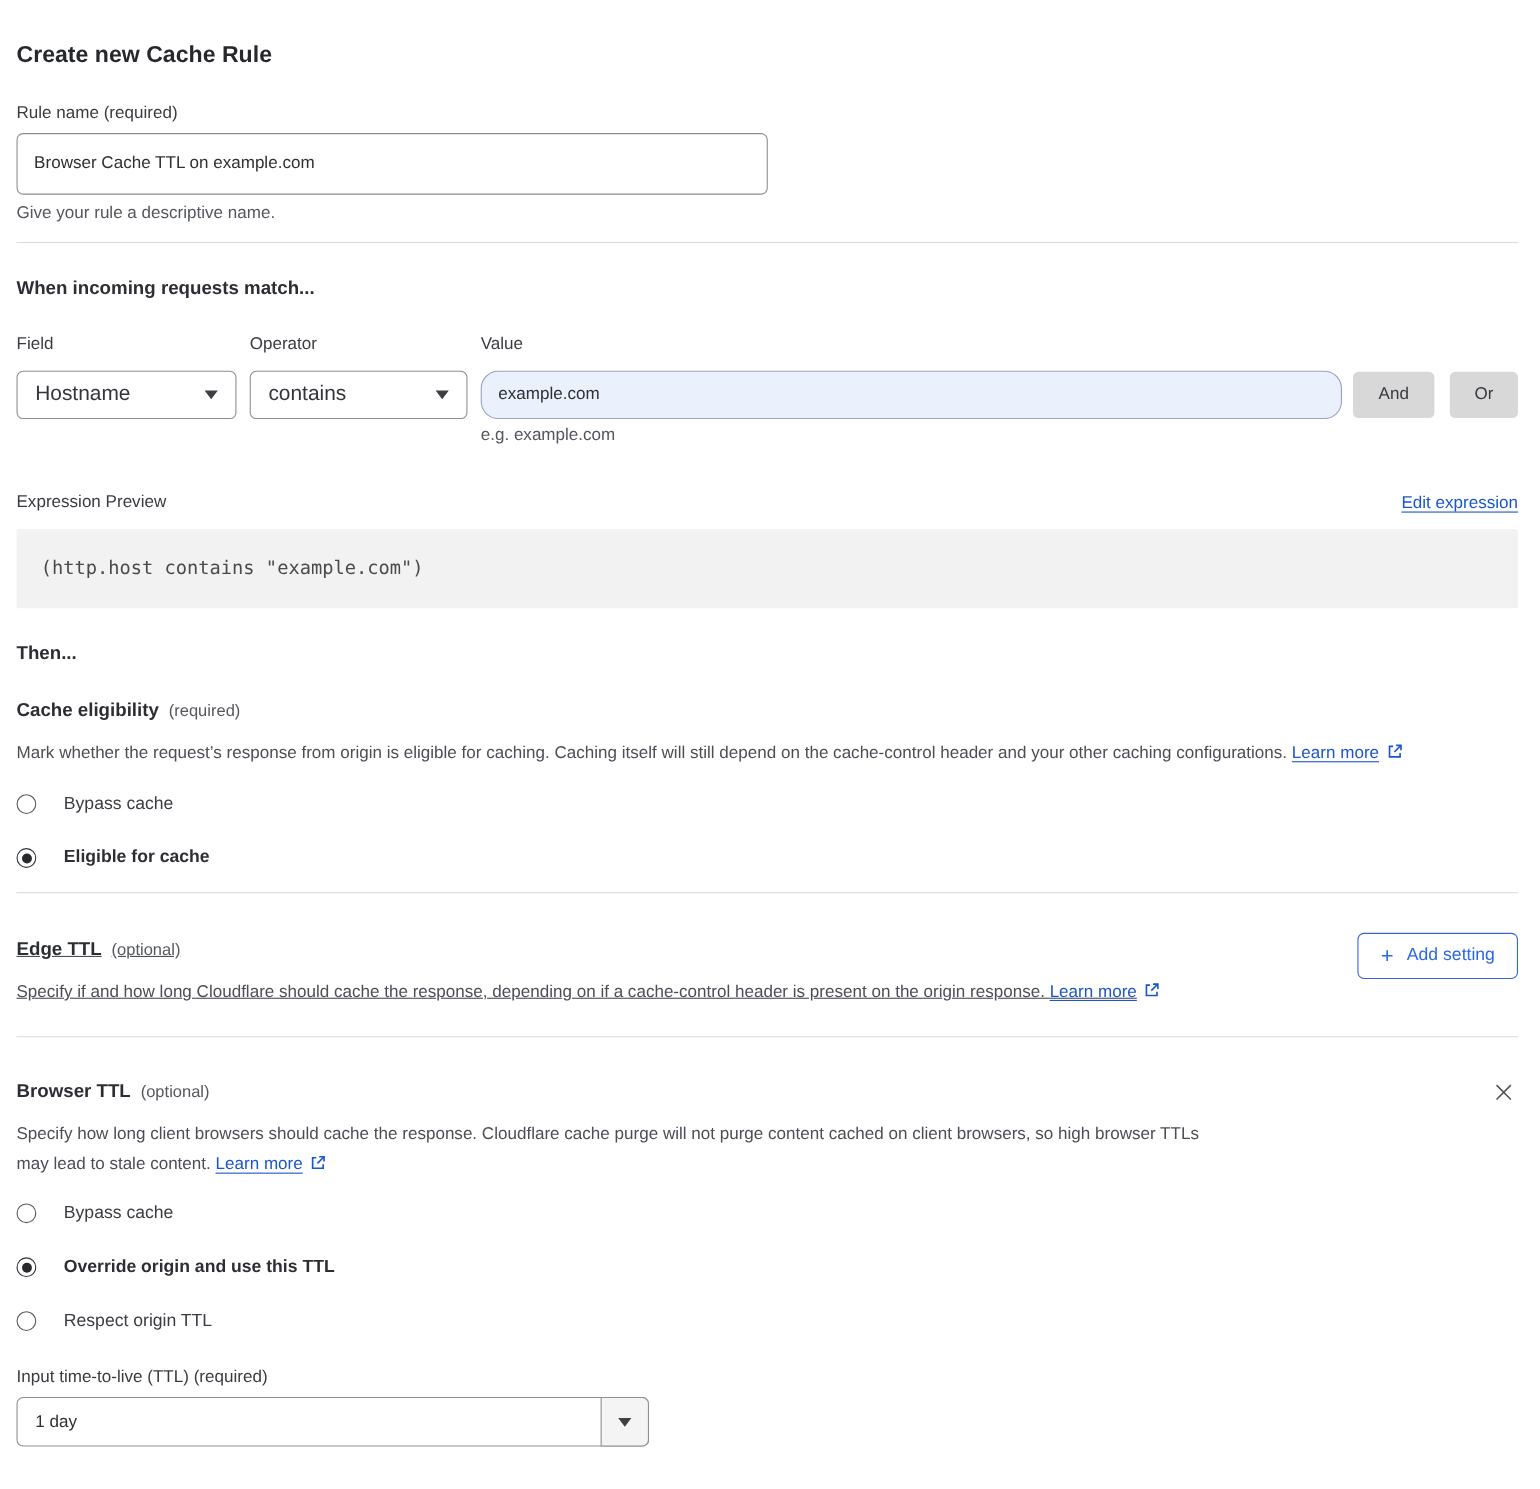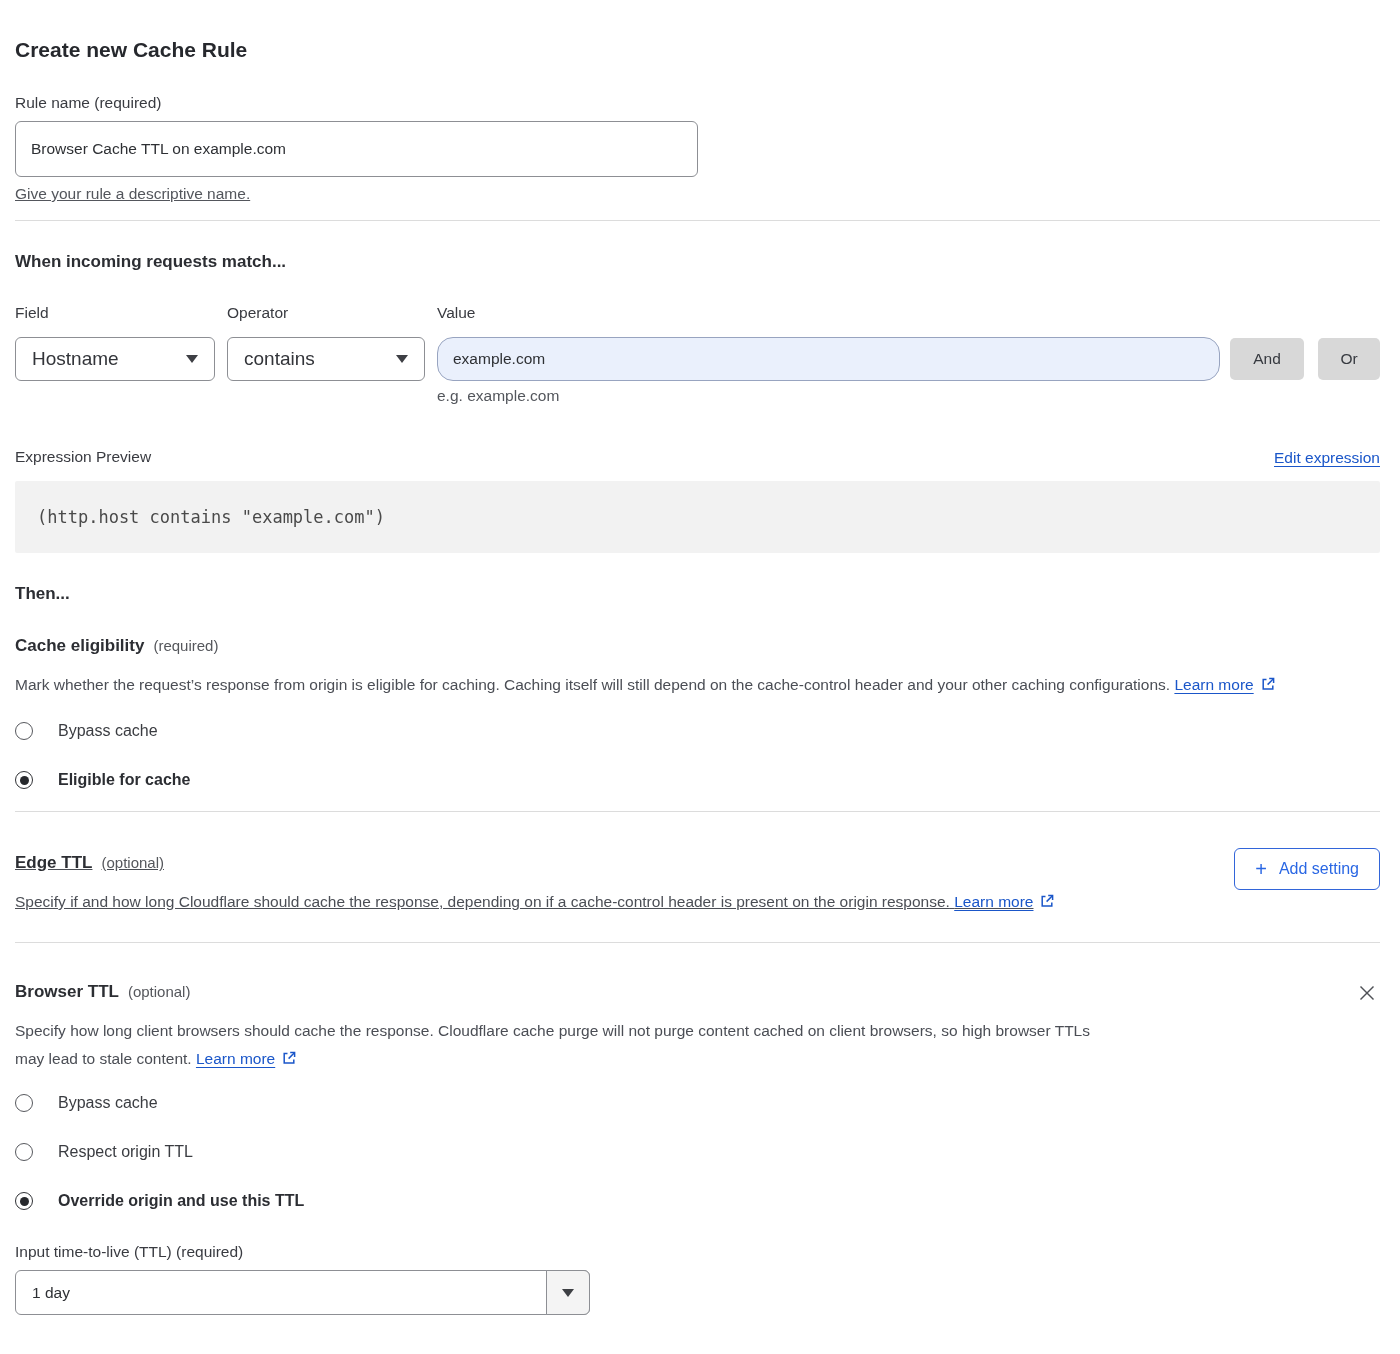--- a/index.html
+++ b/index.html
@@ -18,21 +18,21 @@
     display: block; font-size: 15.5px; color: #393b41; line-height: 20px;
   }
   .mt-label { margin-top: 30px; }
 
   input.text-input {
     display: block; margin-top: 8px; width: 683px; height: 56px;
     border: 1px solid #8d8f94; border-radius: 6px;
     padding: 0 15px; font-size: 15.5px; color: #2e3034;
     font-family: "Liberation Sans", sans-serif; background: #fff; outline: none;
   }
-  .help-text { margin-top: 7px; font-size: 15.5px; color: #53565c; line-height: 20px; text-decoration: underline; }
+  .help-text { margin-top: 7px; font-size: 15.5px; color: #53565c; line-height: 20px; }
 
   .divider { border: none; border-top: 1px solid #dcdcdc; margin-top: 16px; width: 1365px; }
   .divider.d2 { margin-top: 20px; }
   .divider.d3 { margin-top: 26px; }
 
   h2.section-heading { margin-top: 28px; font-size: 17px; font-weight: 700; color: #2c2e33; line-height: 26px; }
 
   .match-labels { display: flex; margin-top: 28px; }
   .match-labels .l1 { width: 212px; }
   .match-labels .l2 { width: 210px; }
@@ -247,32 +247,32 @@
           <path d="M13.4 2.8 L7.6 8.6"></path>
         </svg></p>
 
     <div class="radio-group rg2">
       <div class="radio-row">
         <span class="radio-circle">
             <span class="dot"></span>
           </span>
         <span class="radio-label">Bypass cache</span>
       </div>
+      <div class="radio-row selected">
+        <span class="radio-circle">
+            <span class="dot"></span>
+          </span>
+        <span class="radio-label">Override origin and use this TTL</span>
+      </div>
       <div class="radio-row">
         <span class="radio-circle">
             <span class="dot"></span>
           </span>
         <span class="radio-label">Respect origin TTL</span>
       </div>
-      <div class="radio-row selected">
-        <span class="radio-circle">
-            <span class="dot"></span>
-          </span>
-        <span class="radio-label">Override origin and use this TTL</span>
-      </div>
     </div>
 
     <label class="field-label mt-ttl-label">Input time-to-live (TTL) (required)</label>
     <div class="ttl-select">
       <span class="select-value">1 day</span>
       <span class="ttl-arrow-seg">
         <span class="caret-down"></span>
       </span>
     </div>
   </div>

